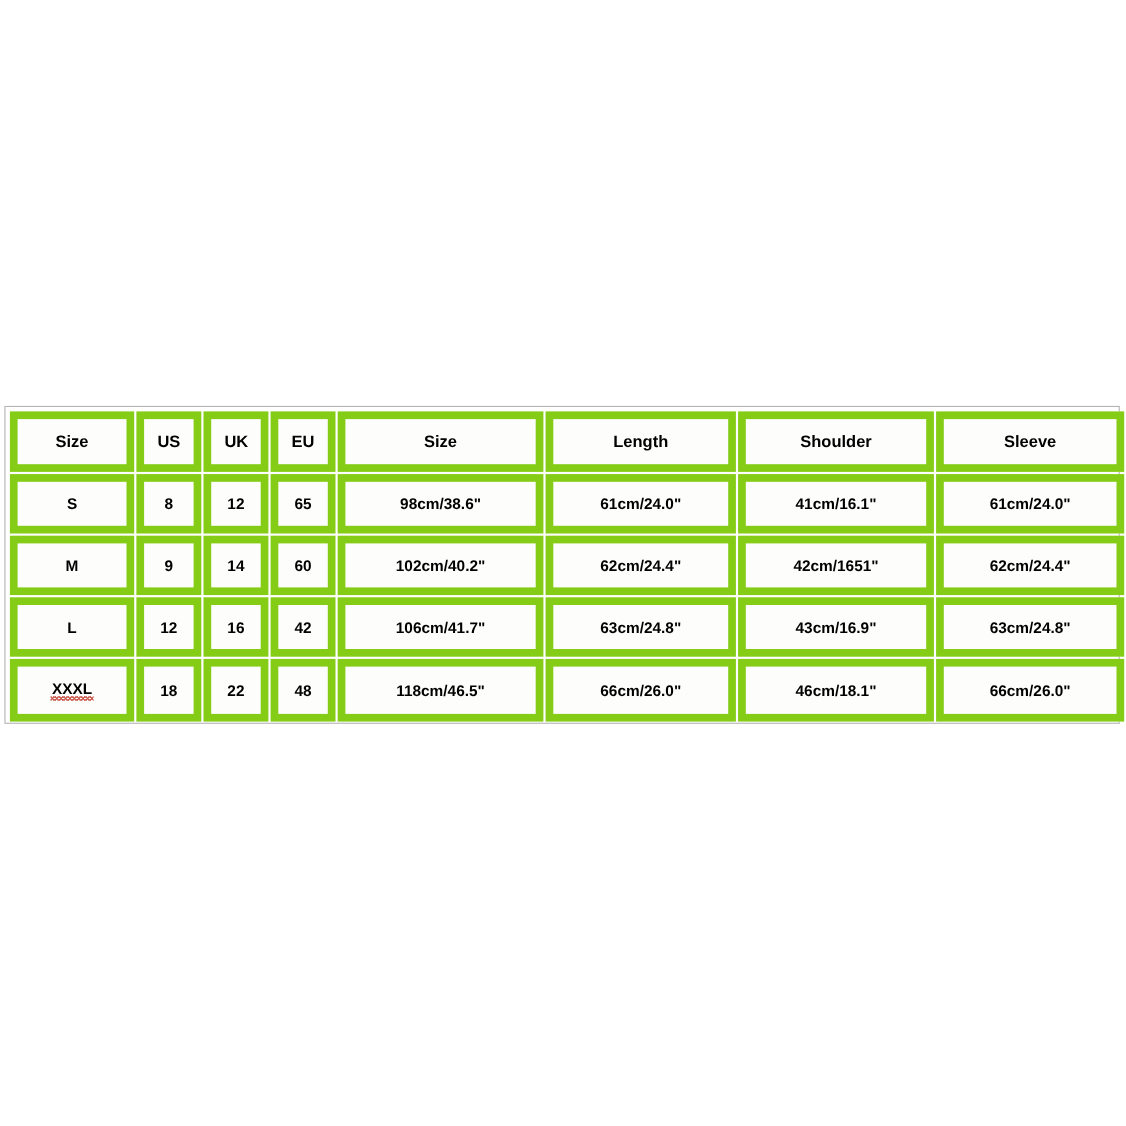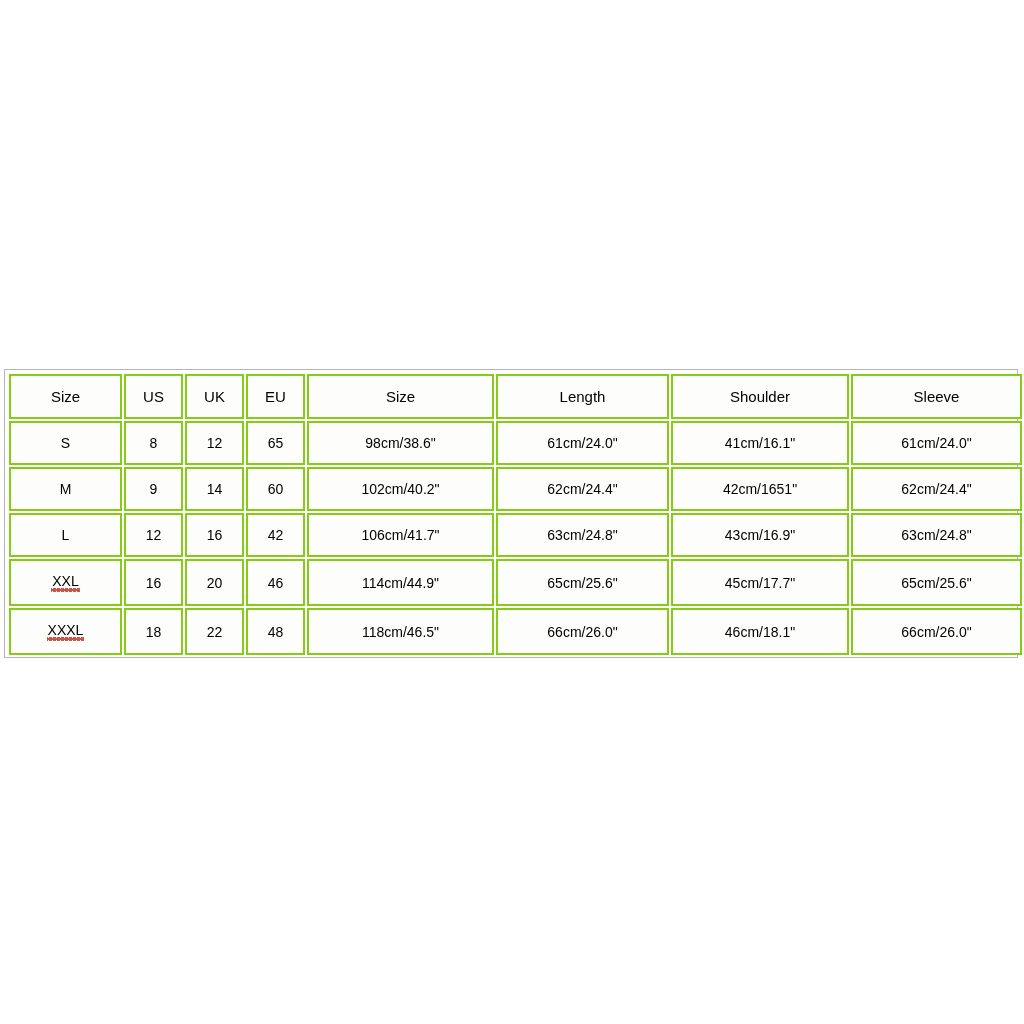--- a/index.html
+++ b/index.html
@@ -32,26 +32,26 @@
   table#size-chart {
     width: 100%;
     height: 100%;
     border-collapse: separate;
     border-spacing: 2px;
     table-layout: fixed;
   }
 
   table#size-chart td,
   table#size-chart th {
-    border: 2px solid #84cc16;
+    border: 7px solid #84cc16;
     background: #fdfdfb;
     text-align: center;
     vertical-align: middle;
     color: #000000;
-    font-weight: normal;
+    font-weight: bold;
     padding: 12px;
     box-sizing: border-box;
     white-space: nowrap;
     overflow: hidden;
   }
 
   table#size-chart th {
     font-size: 15px;
     height: 41px;
   }
@@ -153,30 +153,20 @@
           <td>L</td>
           <td>12</td>
           <td>16</td>
           <td>42</td>
           <td>106cm/41.7"</td>
           <td>63cm/24.8"</td>
           <td>43cm/16.9"</td>
           <td>63cm/24.8"</td>
         </tr>
         <tr>
-          <td><span class="misspelled">XXL</span></td>
-          <td>16</td>
-          <td>20</td>
-          <td>46</td>
-          <td>114cm/44.9"</td>
-          <td>65cm/25.6"</td>
-          <td>45cm/17.7"</td>
-          <td>65cm/25.6"</td>
-        </tr>
-        <tr>
           <td><span class="misspelled">XXXL</span></td>
           <td>18</td>
           <td>22</td>
           <td>48</td>
           <td>118cm/46.5"</td>
           <td>66cm/26.0"</td>
           <td>46cm/18.1"</td>
           <td>66cm/26.0"</td>
         </tr>
       </tbody>

